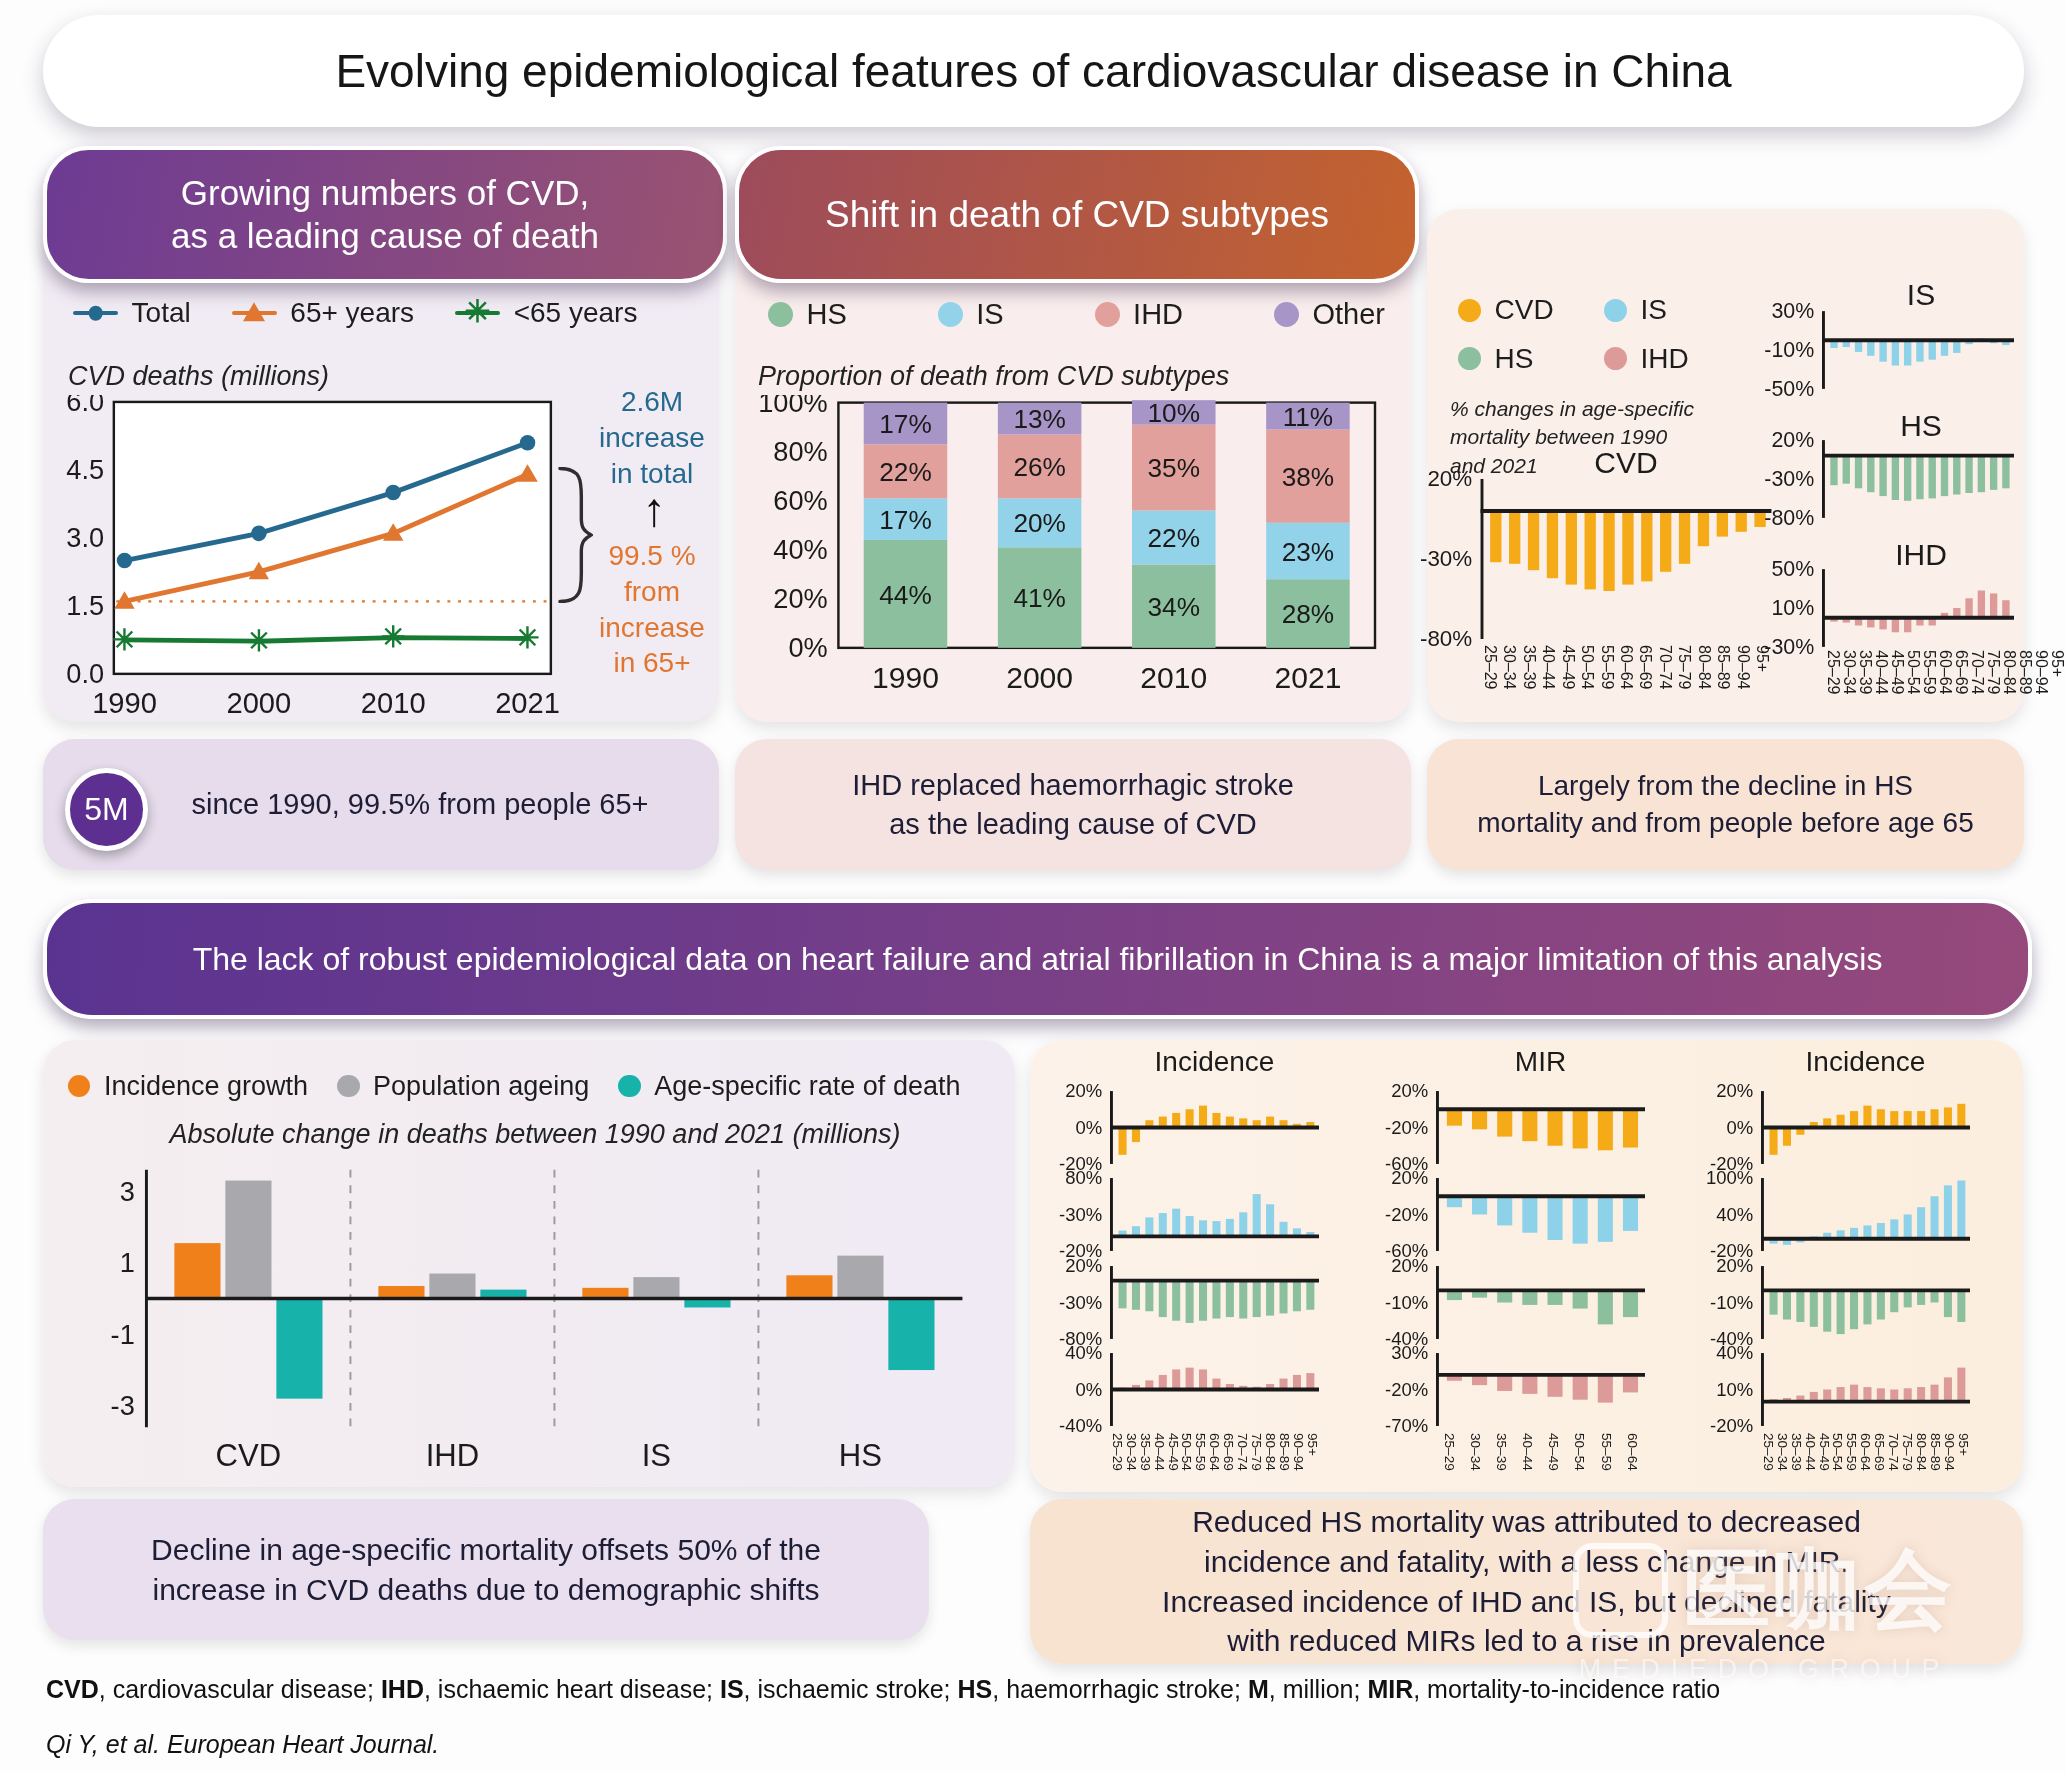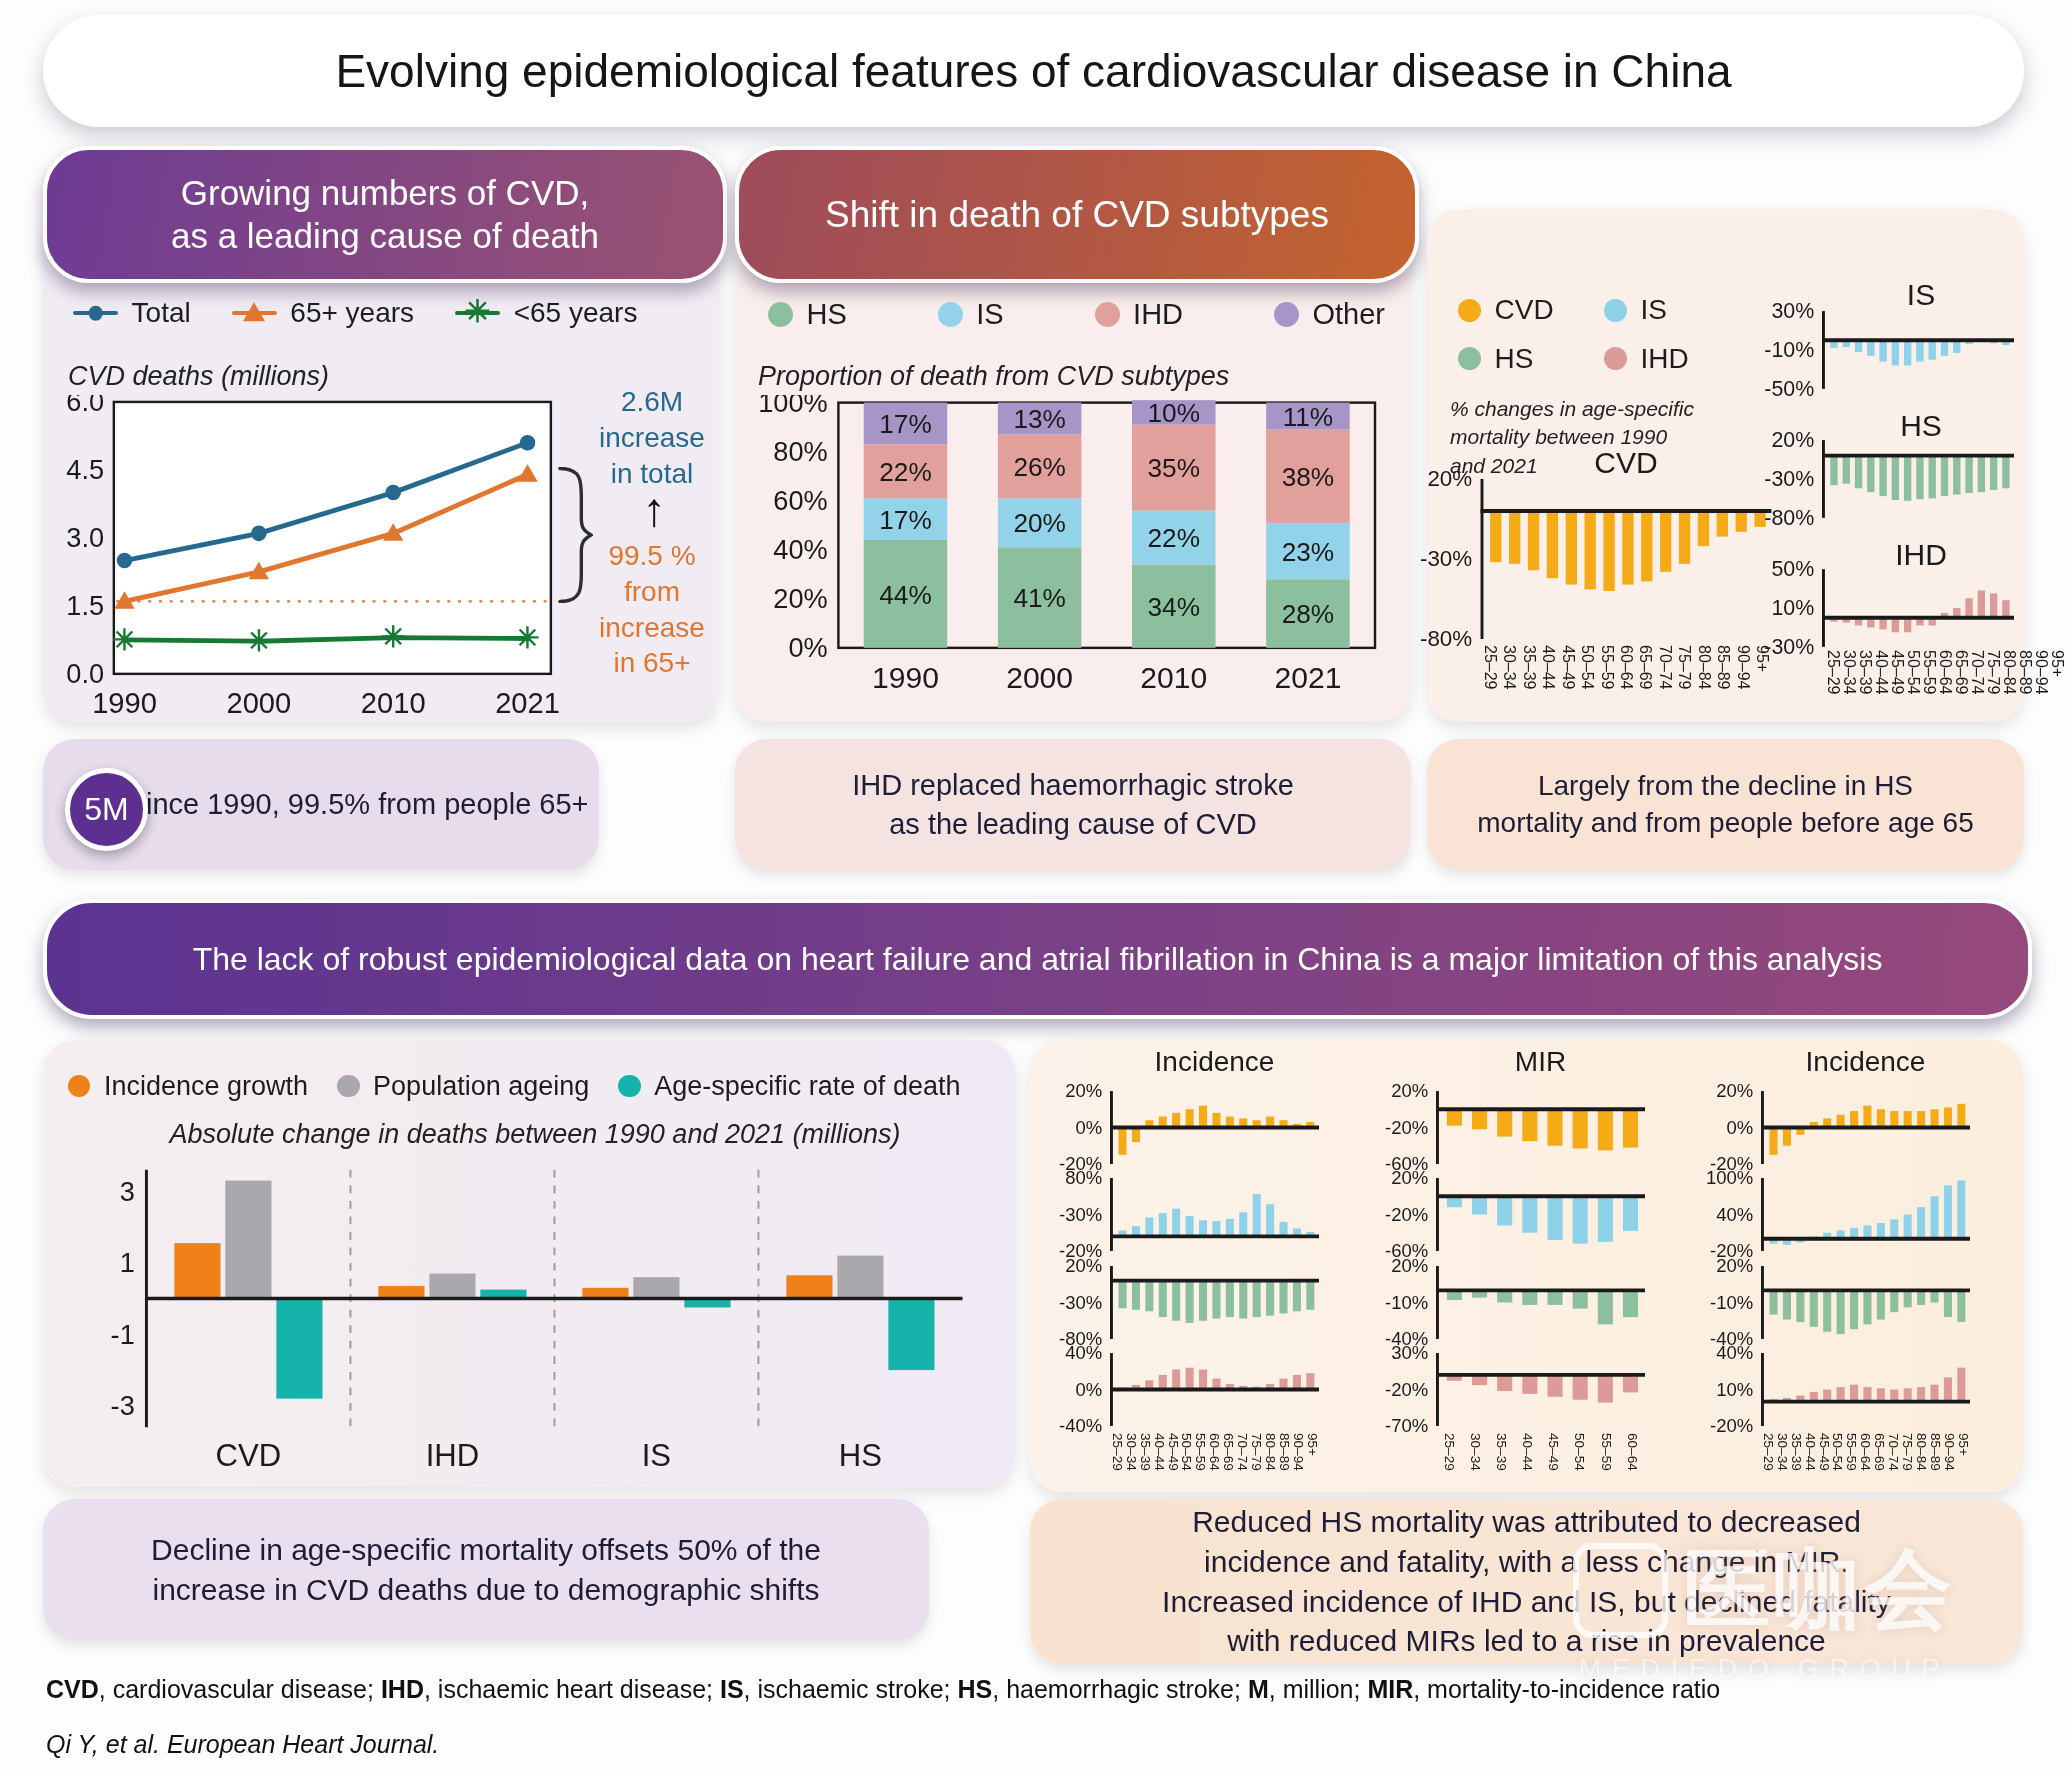--- a/index.html
+++ b/index.html
@@ -110,21 +110,21 @@
       <div>in total</div>
     </div>
 <div class="abs" style="left:632px;top:486px;width:44px;font-size:47px;font-weight:bold;color:#111;text-align:center;line-height:1;">↑</div>
 <div class="abs ann" style="left:586px;top:538px;width:132px;font-size:28px;color:#e0762f;">
       <div>99.5 %</div>
       <div>from</div>
       <div>increase</div>
       <div>in 65+</div>
     </div>
 
-<div class="abs cap" style="left:43px;top:739px;width:556px;height:131px;background:#e6dcec;align-items:center;">
+<div class="abs cap" style="left:43px;top:739px;width:676px;height:131px;background:#e6dcec;align-items:center;">
   <div class="abs badge" style="left:22px;top:29px;width:73px;height:73px;">5M</div>
   <div class="lines" style="margin-left:78px;font-size:29px;">
         <div>since 1990, 99.5% from people 65+</div>
       </div>
 </div>
 
 <div class="abs body-card" style="left:735px;top:209px;width:676px;height:513px;background:#f9eeed;"></div>
 <div class="abs hdr" style="left:735px;top:146px;width:676px;height:129px;font-size:37px;background:linear-gradient(100deg,#9d4b5c 0%,#c4632e 100%);">
       <div>Shift in death of CVD subtypes</div>
     </div>

